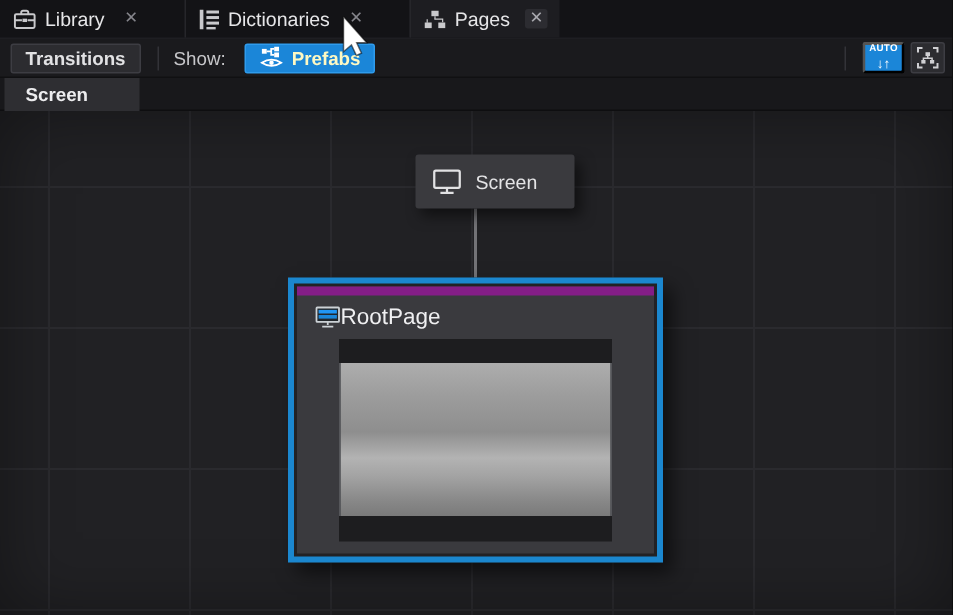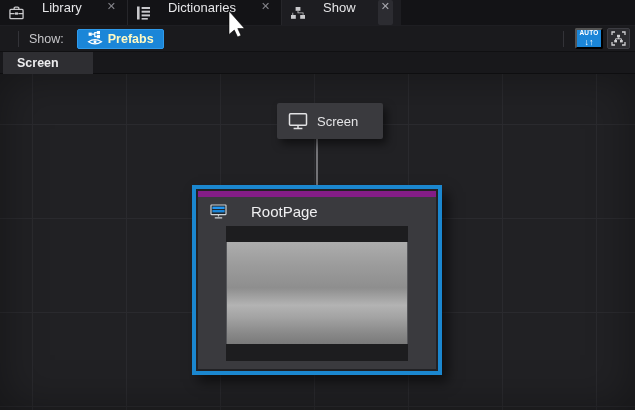--- a/index.html
+++ b/index.html
@@ -10,24 +10,24 @@
     background:#212124; color:#e4e4e6;
     -webkit-user-select:none; user-select:none;
   }
   
   .tabbar {
     position:absolute; left:0; top:0; width:635px; height:26px;
     background:#131316; display:flex; align-items:stretch;
     border-bottom:1px solid #1e1e22;
   }
   .tab {
-    display:flex; gap:18px; padding:0 8px 0 9px;
+    display:flex; align-items:center; gap:6px; padding:0 8px 0 9px;
     font-size:13px; color:#e6e6e8; cursor:default;
   }
-  .tab + .tab { border-left:1px solid #26262a; }
+  .tab + .tab { border-left:1px solid #26262a;margin-left:20px; }
   .tab.active { background:#1d1d21; }
   .tab .ticon { display:flex; align-items:center; }
   .tab-close {
     font-size:11px; color:#85858b; margin-left:4px; padding:1px 3px;
     border-radius:2px; line-height:1;
   }
   .tab-close.hover { background:#2c2c31; color:#a9a9af; }
   
   .toolbar {
     position:absolute; left:0; top:26px; width:635px; height:26px;
@@ -85,21 +85,21 @@
     position:absolute; left:192px; top:111px; width:250px; height:190px;
     border:4px solid #1b87cf; background:#222225;
     box-shadow:6px 7px 12px rgba(0,0,0,.55);
   }
   .rootpage-node {
     position:absolute; left:2px; top:2px; right:2px; bottom:2px;
     background:#3a3a3e; display:flex; flex-direction:column;
   }
   .purple-bar { height:6px; background:#841d87; }
   .rp-header {
-    height:29px; display:flex; align-items:center; gap:24px; padding-left:12px;
+    height:29px; display:flex; align-items:center; gap:0; padding-left:12px;
     font-size:15px; color:#efeff1;
   }
   .rp-preview {
     width:182px; margin:0 auto; height:135px;
     display:flex; flex-direction:column;
   }
   .pv-top { height:16px; background:#1d1d1f; }
   .pv-grad {
     flex:1;
     background:linear-gradient(180deg,#adadad 0%,#9c9c9c 22%,#8e8e8e 45%,
@@ -145,27 +145,30 @@
     <div class="tab active">
       <span class="ticon">
         <svg width="14" height="12" viewBox="0 0 14 12" fill="#c9c9cc" stroke="none">
           <rect x="4.6" y="0" width="4.8" height="3.8"></rect>
           <path d="M6.6,3.8 h0.8 v2 H2.2 v2.4 H1.4 v-2.4 h5.2 z"></path>
           <path d="M6.6,5.4 h5.9 v2.4 h-0.8 V6.2 H6.6 z"></path>
           <rect x="0" y="8" width="4.8" height="3.8"></rect>
           <rect x="9.2" y="8" width="4.8" height="3.8"></rect>
         </svg>
       </span>
-      <span>Show</span>
+      <span>Pages</span>
       <span class="tab-close hover">✕</span>
     </div>
   </div>
 
   <div class="toolbar">
     <div style="width:7px"></div>
+    <button class="tbtn">
+      <span>Transitions</span>
+    </button>
     <div style="width:11px"></div>
     <div class="vsep"></div>
     <div style="width:10px"></div>
     <span class="show-label">Show:</span>
     <div style="width:7px"></div>
     <div style="width:6px"></div>
     <button class="tbtn blue">
       <span>
         <svg width="16" height="15" viewBox="0 0 16 15" fill="none" stroke="#fff" stroke-width="1.2">
           <rect x="1.6" y="1.6" width="3.2" height="3.2" fill="#fff" stroke="none"></rect>

